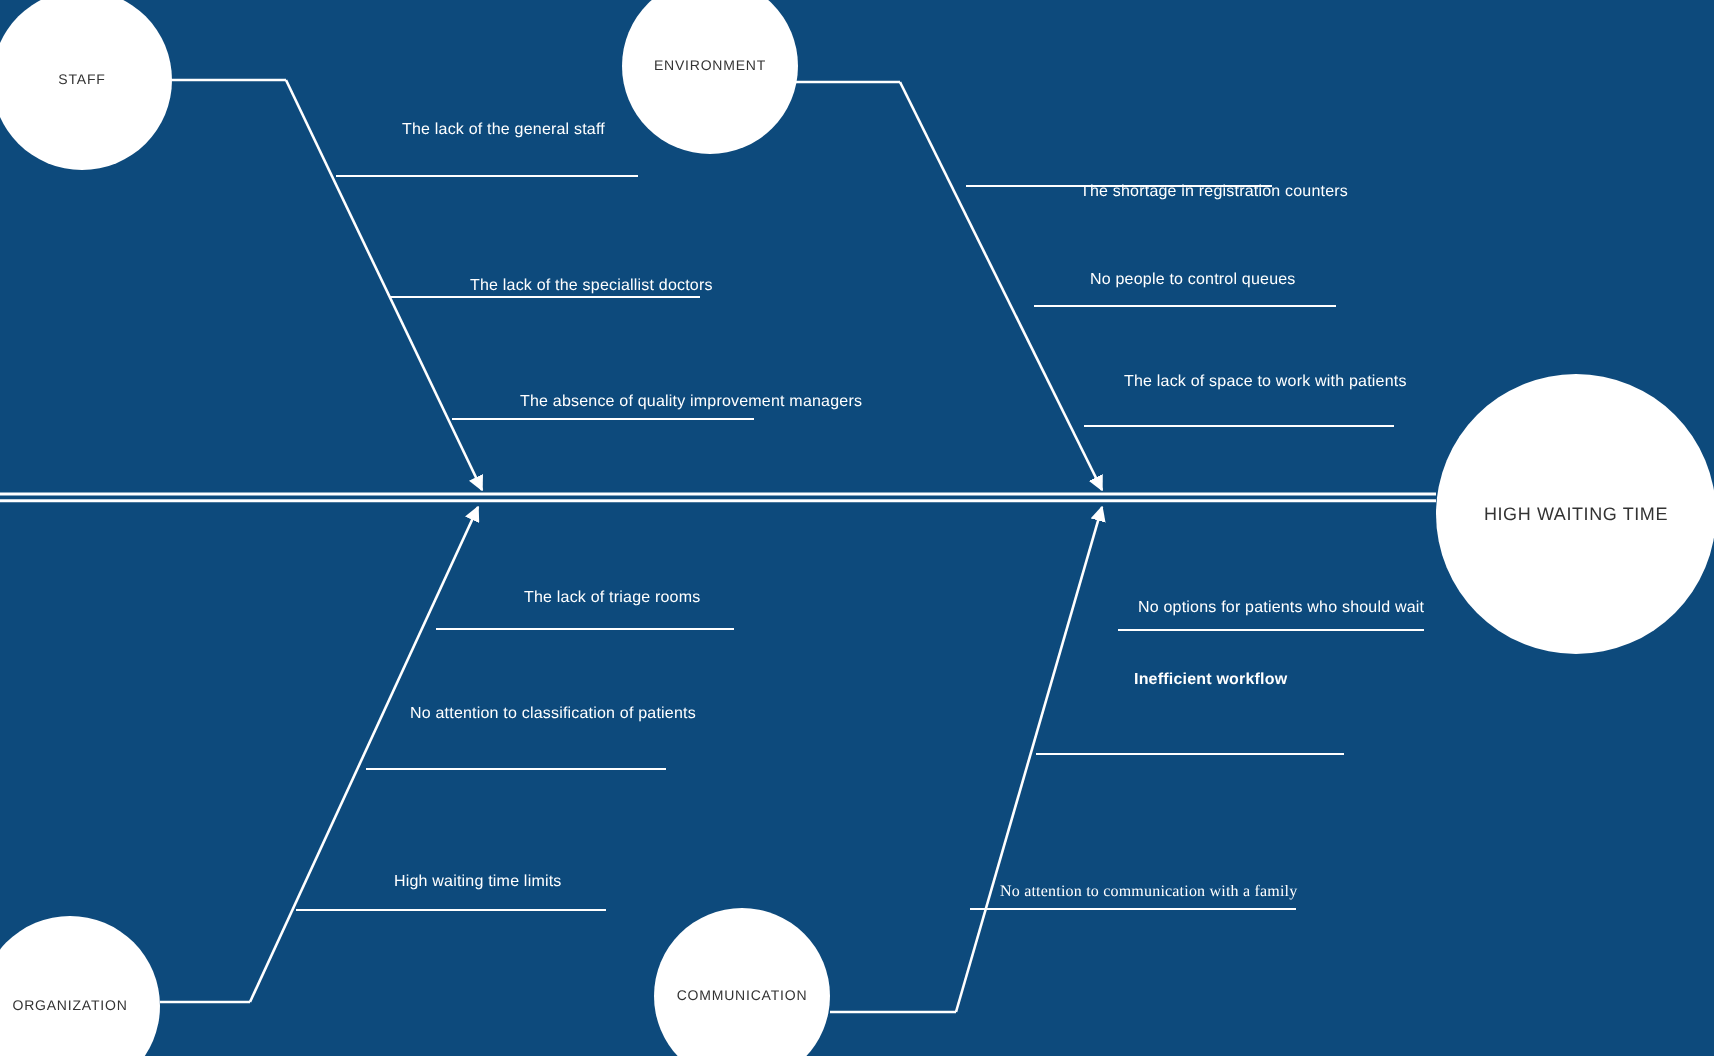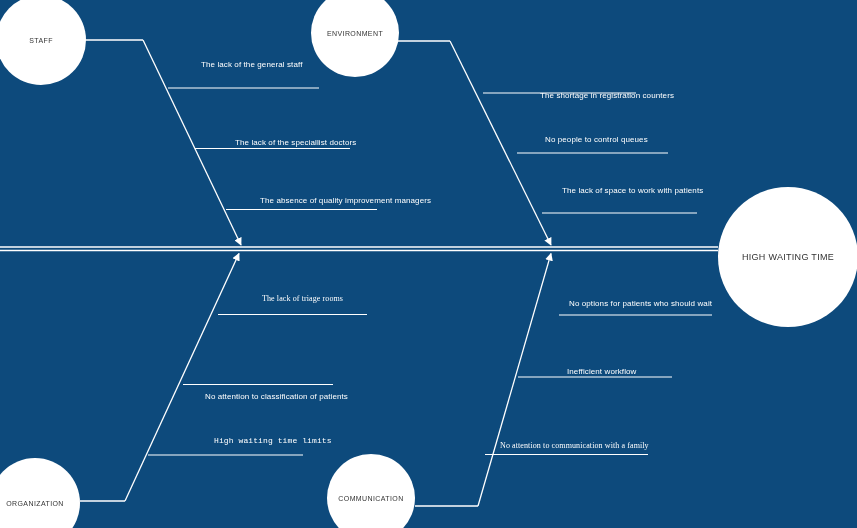--- a/index.html
+++ b/index.html
@@ -113,21 +113,21 @@
   </div>
 
   <div class="cause" style="left:201px;top:60px;">The lack of the general staff</div>
   <div class="cause" style="left:235px;top:138px;">The lack of the speciallist doctors</div>
   <div class="cause" style="left:260px;top:196px;">The absence of quality improvement managers</div>
 
   <div class="cause" style="left:540px;top:71px;margin-top:20px;">The shortage in registration counters</div>
   <div class="cause" style="left:545px;top:135px;">No people to control queues</div>
   <div class="cause" style="left:562px;top:186px;text-align:center;">The lack of space to work with patients</div>
 
-  <div class="cause" style="left:262px;top:294px;font-family:Liberation Serif, serif;">The lack of triage rooms</div>
-  <div class="cause" style="left:205px;top:392px;text-align:right;">No attention to classification of patients</div>
-  <div class="cause" style="left:214px;top:436px;font-family:Liberation Mono, monospace;">High waiting time limits</div>
+  <div class="cause" style="left:262px;top:294px;">The lack of triage rooms</div>
+  <div class="cause" style="left:205px;top:352px;text-align:right;">No attention to classification of patients</div>
+  <div class="cause" style="left:197px;top:436px;">High waiting time limits</div>
 
   <div class="cause" style="left:569px;top:299px;">No options for patients who should wait</div>
-  <div class="cause" style="left:567px;top:367px;">Inefficient workflow</div>
+  <div class="cause" style="left:567px;top:335px;font-weight:bold;">Inefficient workflow</div>
   <div class="cause" style="left:500px;top:441px;font-family:Liberation Serif, serif;">No attention to communication with a family</div>
 
 </div>
 
 </body></html>

